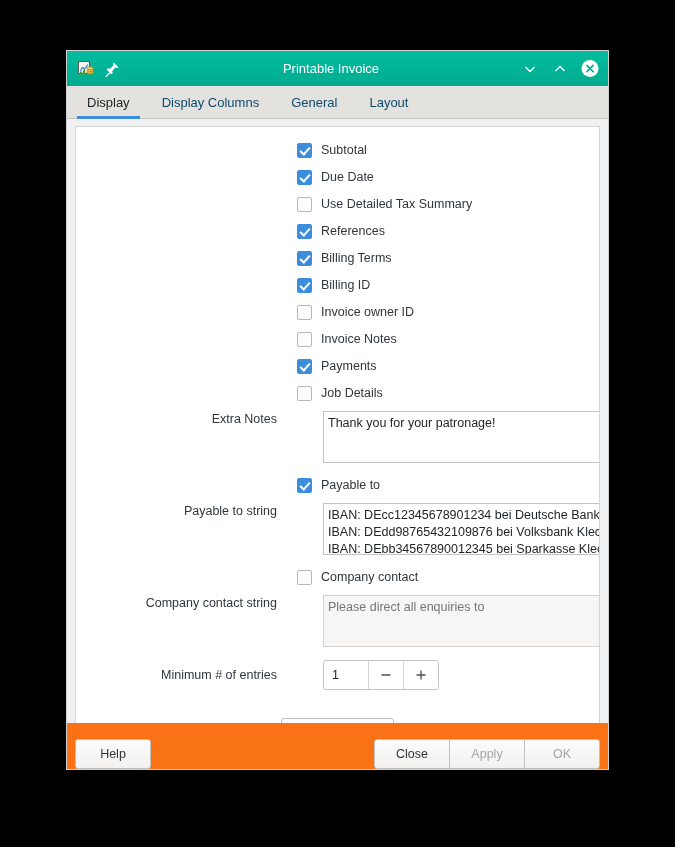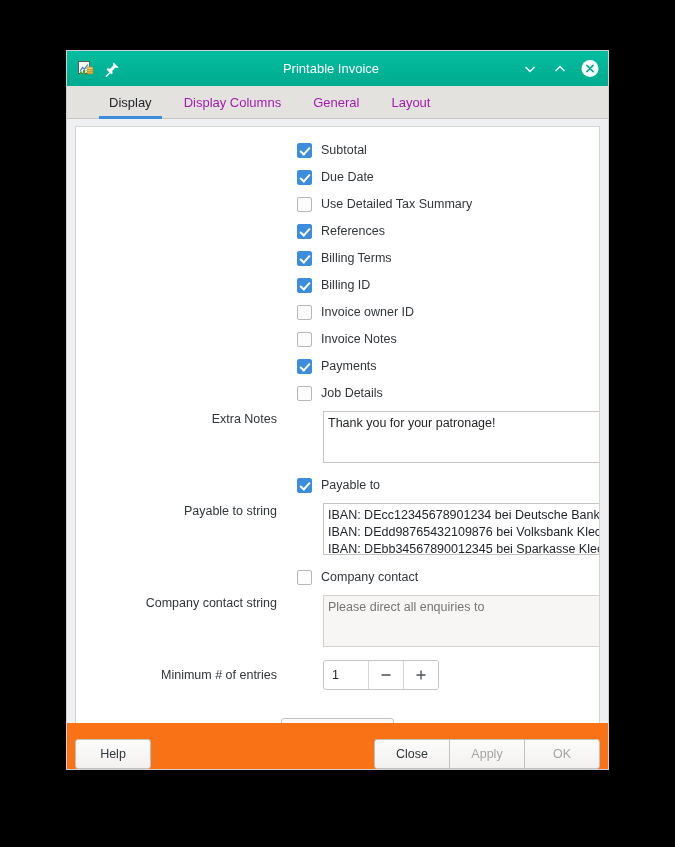--- a/index.html
+++ b/index.html
@@ -56,26 +56,26 @@
   .appicon { width: 18px; height: 18px; position: relative; }
   .pinicon { width: 16px; height: 16px; }
 
   
   #tabbar {
     flex: 0 0 33px;
     background: #e4e2df;
     border-bottom: 1px solid #c8c6c3;
     display: flex;
     align-items: flex-end;
-    padding-left: 26px;
+    padding-left: 4px;
     position: relative;
   }
   .tab {
     font-size: 13px;
-    color: #a21caf;
+    color: #0c4a6e;
     padding: 7px 16px 8px 16px;
     position: relative;
     cursor: default;
     white-space: nowrap;
   }
   .tab.active { color: #232629; }
   .tab.active::after {
     content: "";
     position: absolute;
     left: 6px; right: 6px; bottom: -1px;

